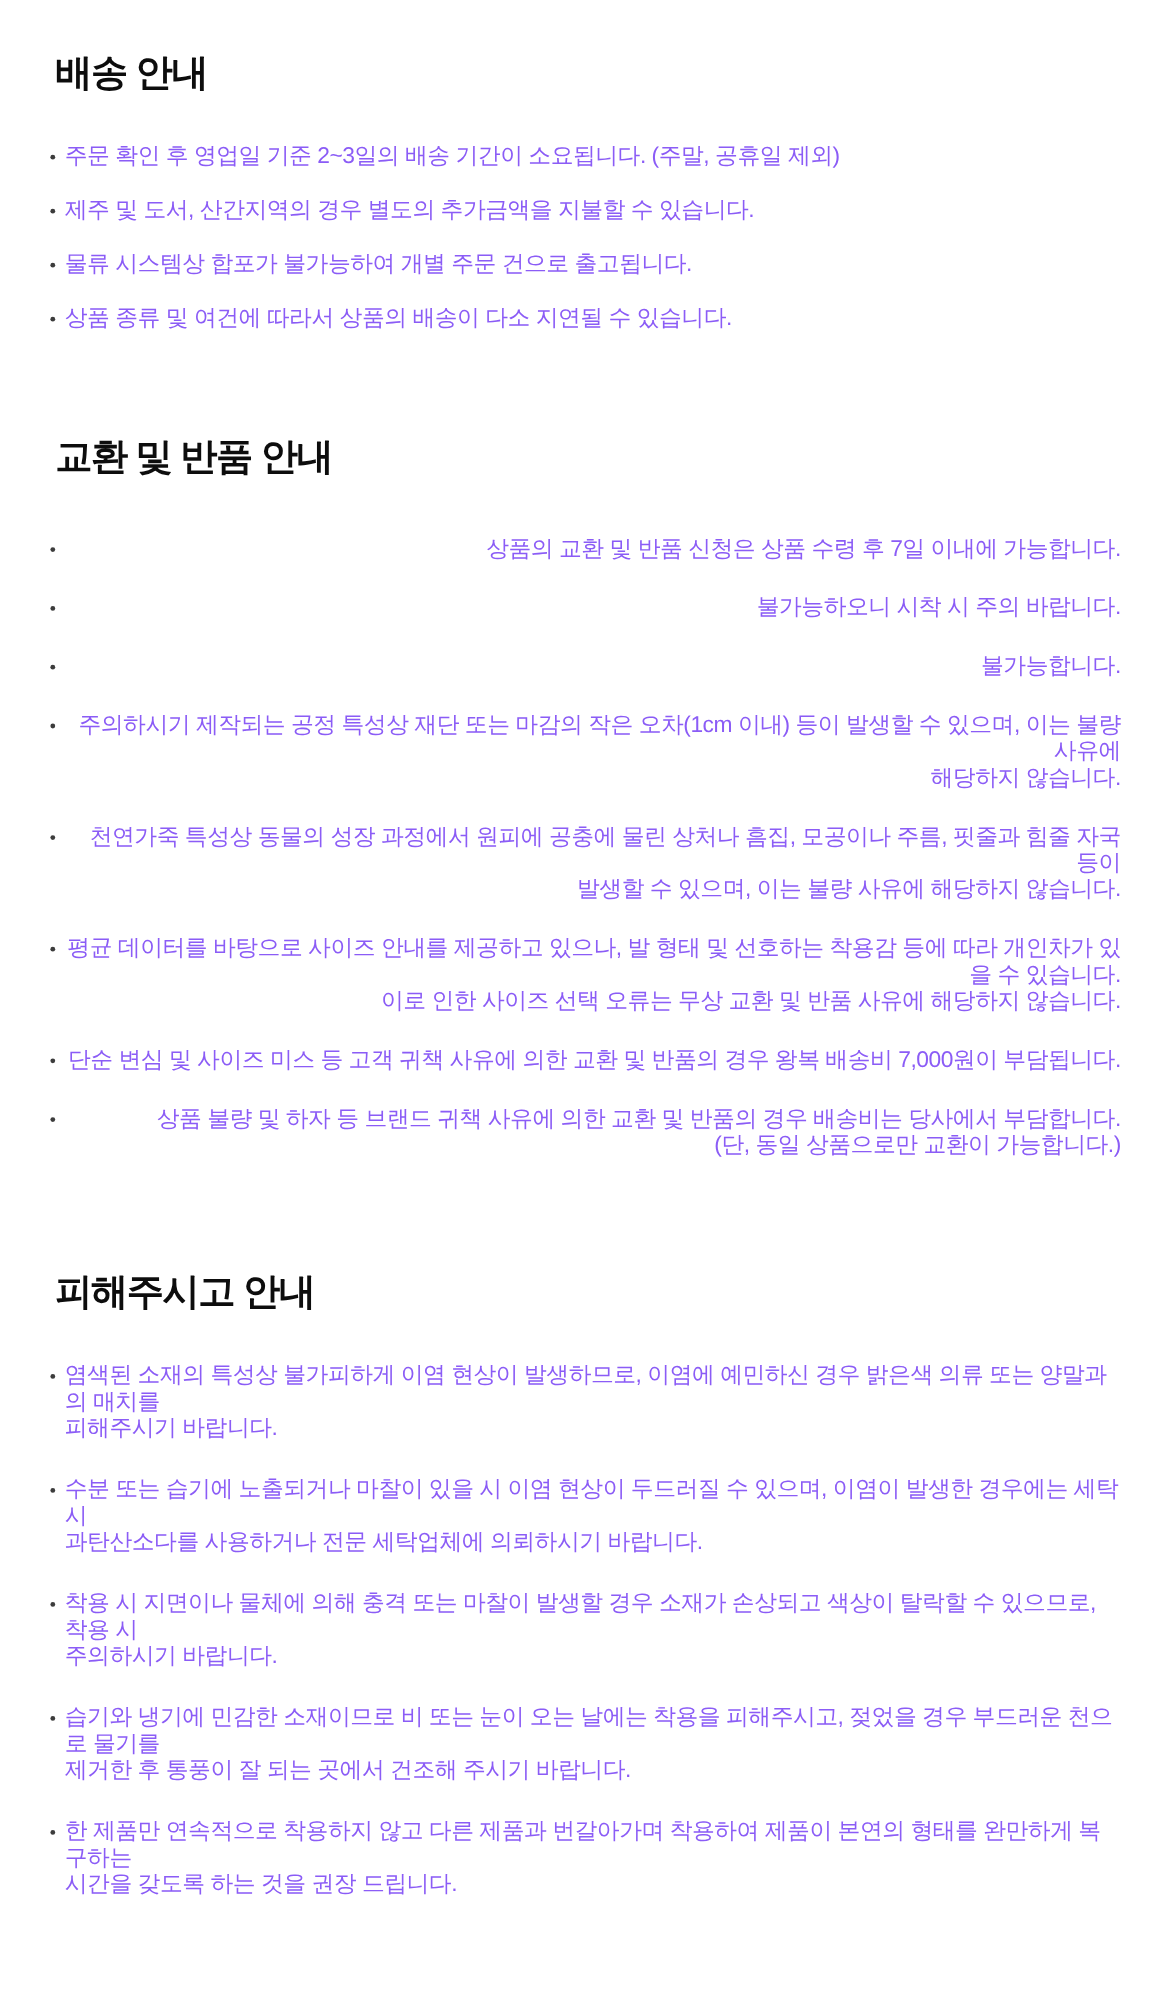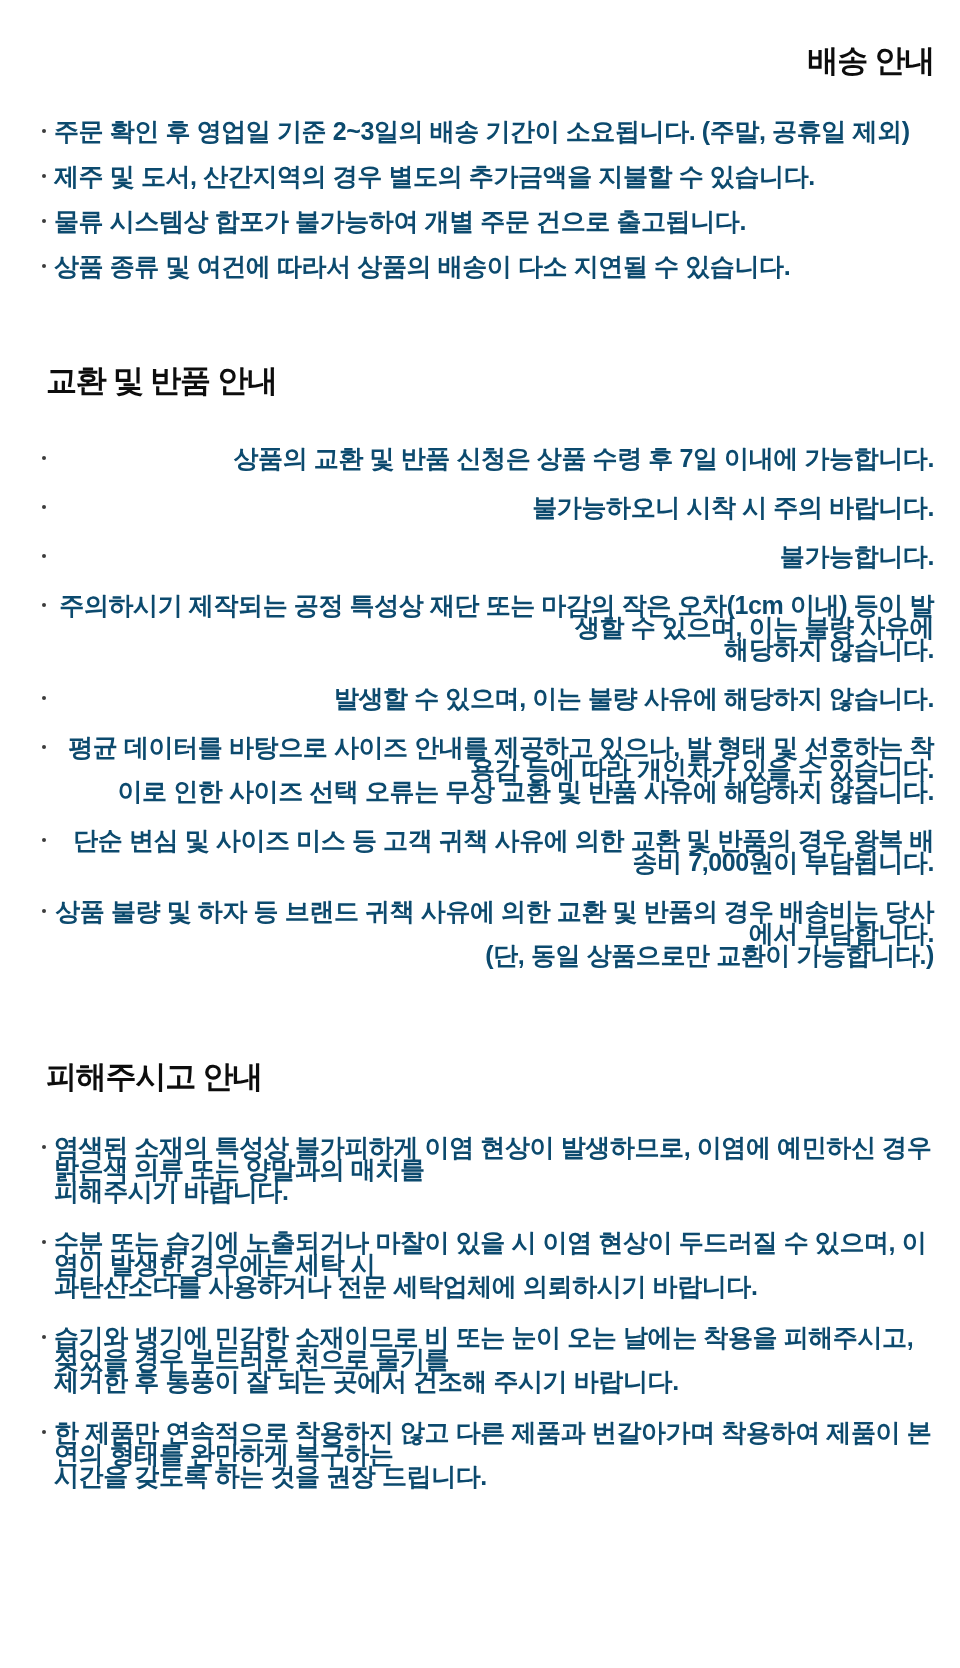--- a/index.html
+++ b/index.html
@@ -12,35 +12,34 @@
   }
   .doc{padding:43px 26px 0 46px;}
   .sec-title{
     margin:0;
     font-size:31px;
     line-height:36px;
     font-weight:800;
     letter-spacing:-1.2px;
     color:#0d0d0d;
   }
-  #title-shipping{margin-top:0;text-align:right;}
+  #title-shipping{margin-top:0;}
   #title-exchange{margin-top:86px;}
   #title-caution{margin-top:93px;}
   ul.bullets{list-style:none;margin:0;padding:0;}
   #list-shipping{margin-top:41px;}
   #list-exchange{margin-top:48px;}
   #list-caution{margin-top:41px;}
   .bullets li{
     position:relative;
     padding-left:8px;
-    font-size:25px;
+    font-size:19px;
     line-height:22px;
     letter-spacing:-0.4px;
-    color:#0c4a6e;
-    font-weight:bold;
+    color:#8b5cf6;
   }
   #list-shipping li{margin-bottom:23px;}
   #list-exchange li{margin-bottom:27px;text-align:right;}
   #list-caution li{margin-bottom:29px;}
   .bullets li::before{
     content:"";
     position:absolute;
     left:-4px;top:9px;
     width:4px;height:4px;
     border-radius:50%;
@@ -78,20 +77,21 @@
       <span class="ln">불가능하오니 시착 시 주의 바랍니다.</span>
     </li>
     <li>
       <span class="ln">불가능합니다.</span>
     </li>
     <li>
       <span class="ln">주의하시기 제작되는 공정 특성상 재단 또는 마감의 작은 오차(1cm 이내) 등이 발생할 수 있으며, 이는 불량 사유에</span>
       <span class="ln">해당하지 않습니다.</span>
     </li>
     <li>
+      <span class="ln">천연가죽 특성상 동물의 성장 과정에서 원피에 공충에 물린 상처나 흠집, 모공이나 주름, 핏줄과 힘줄 자국 등이</span>
       <span class="ln">발생할 수 있으며, 이는 불량 사유에 해당하지 않습니다.</span>
     </li>
     <li>
       <span class="ln">평균 데이터를 바탕으로 사이즈 안내를 제공하고 있으나, 발 형태 및 선호하는 착용감 등에 따라 개인차가 있을 수 있습니다.</span>
       <span class="ln">이로 인한 사이즈 선택 오류는 무상 교환 및 반품 사유에 해당하지 않습니다.</span>
     </li>
     <li>
       <span class="ln">단순 변심 및 사이즈 미스 등 고객 귀책 사유에 의한 교환 및 반품의 경우 왕복 배송비 7,000원이 부담됩니다.</span>
     </li>
     <li>
@@ -104,20 +104,24 @@
   <ul class="bullets" id="list-caution">
     <li>
       <span class="ln">염색된 소재의 특성상 불가피하게 이염 현상이 발생하므로, 이염에 예민하신 경우 밝은색 의류 또는 양말과의 매치를</span>
       <span class="ln">피해주시기 바랍니다.</span>
     </li>
     <li>
       <span class="ln">수분 또는 습기에 노출되거나 마찰이 있을 시 이염 현상이 두드러질 수 있으며, 이염이 발생한 경우에는 세탁 시</span>
       <span class="ln">과탄산소다를 사용하거나 전문 세탁업체에 의뢰하시기 바랍니다.</span>
     </li>
     <li>
+      <span class="ln">착용 시 지면이나 물체에 의해 충격 또는 마찰이 발생할 경우 소재가 손상되고 색상이 탈락할 수 있으므로, 착용 시</span>
+      <span class="ln">주의하시기 바랍니다.</span>
+    </li>
+    <li>
       <span class="ln">습기와 냉기에 민감한 소재이므로 비 또는 눈이 오는 날에는 착용을 피해주시고, 젖었을 경우 부드러운 천으로 물기를</span>
       <span class="ln">제거한 후 통풍이 잘 되는 곳에서 건조해 주시기 바랍니다.</span>
     </li>
     <li>
       <span class="ln">한 제품만 연속적으로 착용하지 않고 다른 제품과 번갈아가며 착용하여 제품이 본연의 형태를 완만하게 복구하는</span>
       <span class="ln">시간을 갖도록 하는 것을 권장 드립니다.</span>
     </li>
 
   </ul>
 

